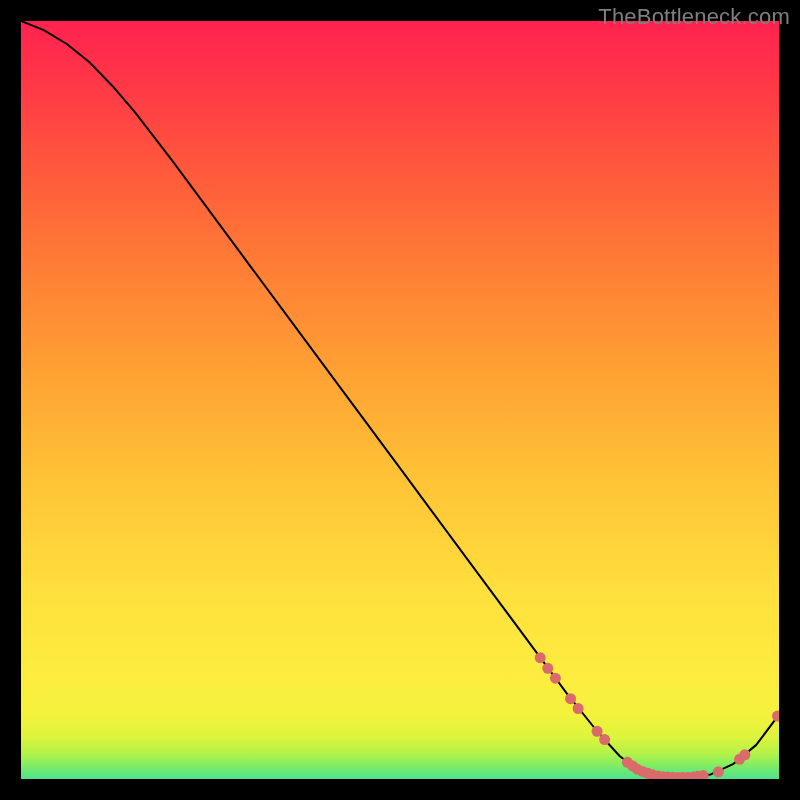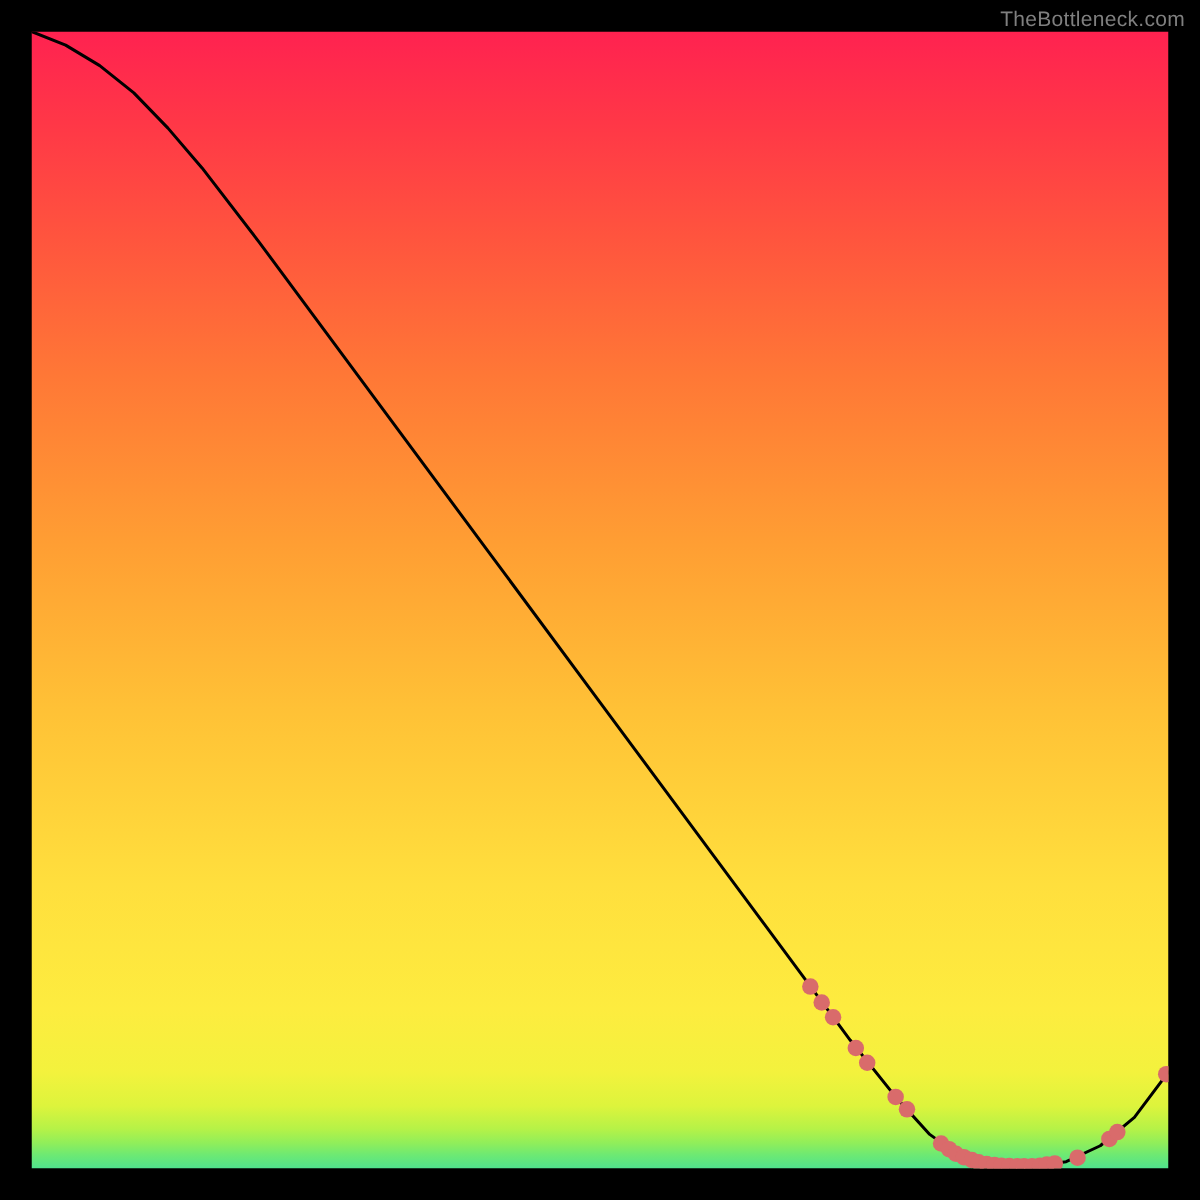--- a/index.html
+++ b/index.html
@@ -14,21 +14,21 @@
     position: relative;
     width: 800px;
     height: 800px;
     background: #000;
   }
   .watermark {
     position: absolute;
     top: 4px;
     right: 10px;
     color: #7f7f7f;
-    font-size: 14px;
+    font-size: 22px;
     font-weight: 400;
     letter-spacing: 0.2px;
     z-index: 5;
     user-select: none;
   }
   .plot {
     position: absolute;
     left: 21px;
     top: 21px;
     width: 758px;

